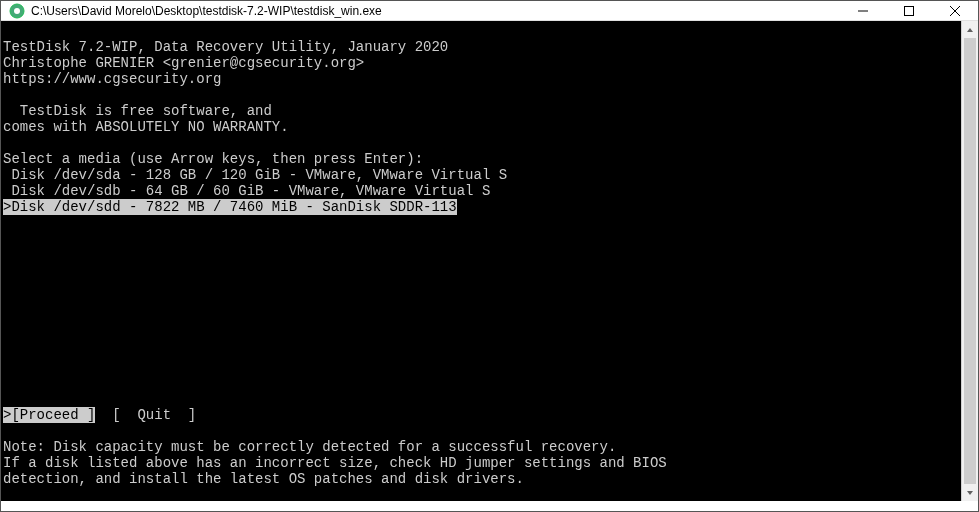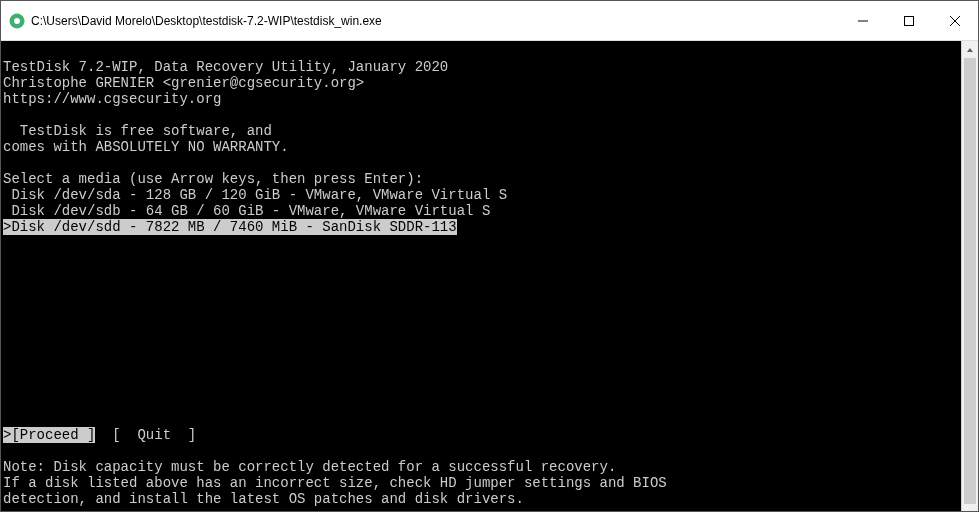--- a/index.html
+++ b/index.html
@@ -5,21 +5,21 @@
   * { margin: 0; padding: 0; box-sizing: border-box; }
   body {
     font-family: "Segoe UI", Tahoma, sans-serif;
     background: #fff;
     width: 979px;
     height: 512px;
     overflow: hidden;
     border: 1px solid #555;
   }
   .titlebar {
-    height: 40px;
+    height: 20px;
     background: #ffffff;
     display: flex;
     align-items: center;
     border-bottom: 1px solid #e0e0e0;
   }
   .titlebar-icon {
     width: 16px; height: 16px;
     margin: 0 6px 0 8px;
     display: inline-block;
   }

